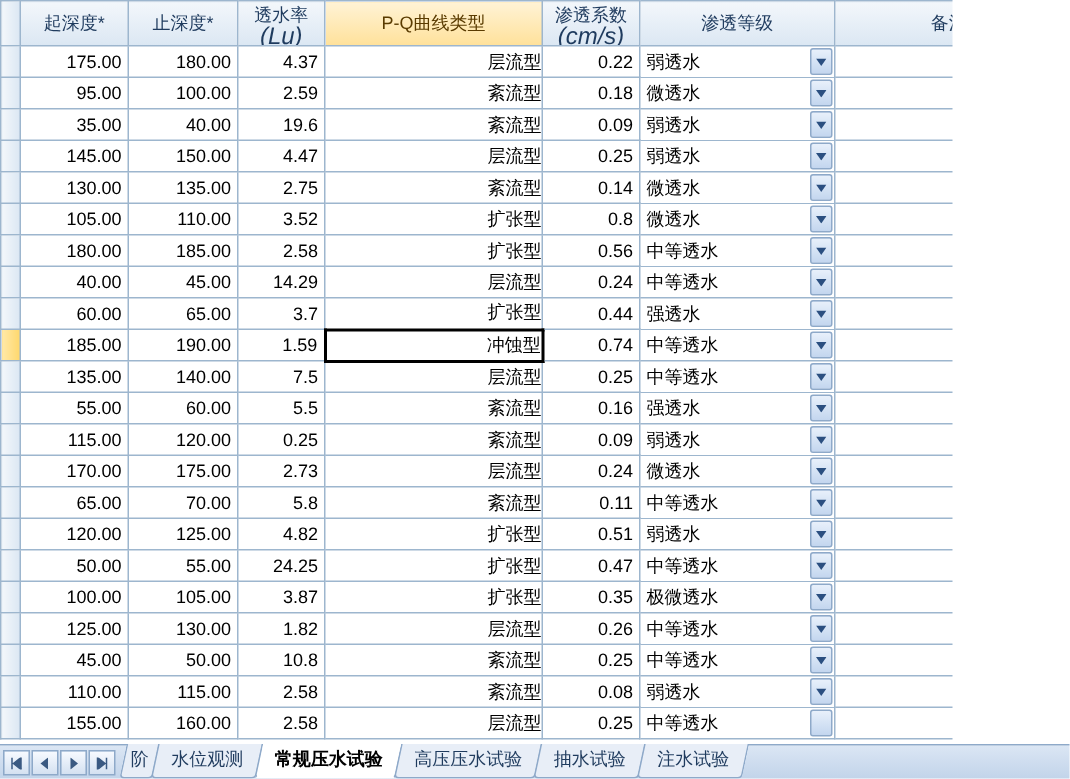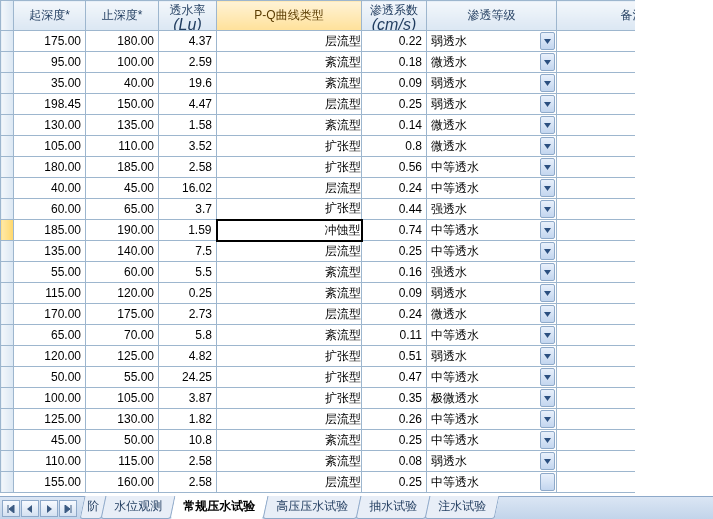--- a/index.html
+++ b/index.html
@@ -190,39 +190,39 @@
               <span>
                 <svg viewBox="0 0 7 5">
                   <path d="M0 0h7L3.5 5z" fill="#2b4f80"></path>
                 </svg>
               </span>
             </span></td>
           <td class="txt"></td>
         </tr>
         <tr>
           <td class="rownum"></td>
-          <td class="num">198.45</td>
+          <td class="num">145.00</td>
           <td class="num">150.00</td>
           <td class="num">4.47</td>
           <td class="txt">层流型</td>
           <td class="num">0.25</td>
           <td class="dd-cell">弱透水<span class="dd-btn">
               <span>
                 <svg viewBox="0 0 7 5">
                   <path d="M0 0h7L3.5 5z" fill="#2b4f80"></path>
                 </svg>
               </span>
             </span></td>
           <td class="txt"></td>
         </tr>
         <tr>
           <td class="rownum"></td>
           <td class="num">130.00</td>
           <td class="num">135.00</td>
-          <td class="num">1.58</td>
+          <td class="num">2.75</td>
           <td class="txt">紊流型</td>
           <td class="num">0.14</td>
           <td class="dd-cell">微透水<span class="dd-btn">
               <span>
                 <svg viewBox="0 0 7 5">
                   <path d="M0 0h7L3.5 5z" fill="#2b4f80"></path>
                 </svg>
               </span>
             </span></td>
           <td class="txt"></td>
@@ -256,21 +256,21 @@
                   <path d="M0 0h7L3.5 5z" fill="#2b4f80"></path>
                 </svg>
               </span>
             </span></td>
           <td class="txt"></td>
         </tr>
         <tr>
           <td class="rownum"></td>
           <td class="num">40.00</td>
           <td class="num">45.00</td>
-          <td class="num">16.02</td>
+          <td class="num">14.29</td>
           <td class="txt">层流型</td>
           <td class="num">0.24</td>
           <td class="dd-cell">中等透水<span class="dd-btn">
               <span>
                 <svg viewBox="0 0 7 5">
                   <path d="M0 0h7L3.5 5z" fill="#2b4f80"></path>
                 </svg>
               </span>
             </span></td>
           <td class="txt"></td>

